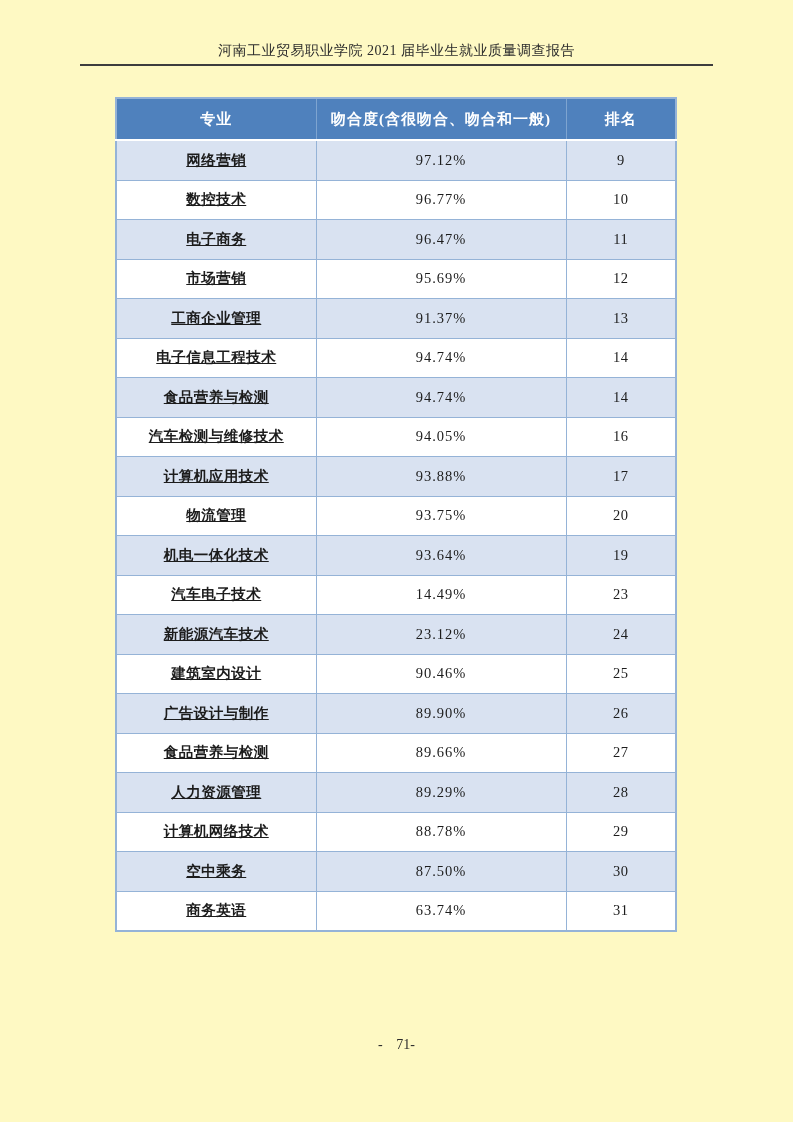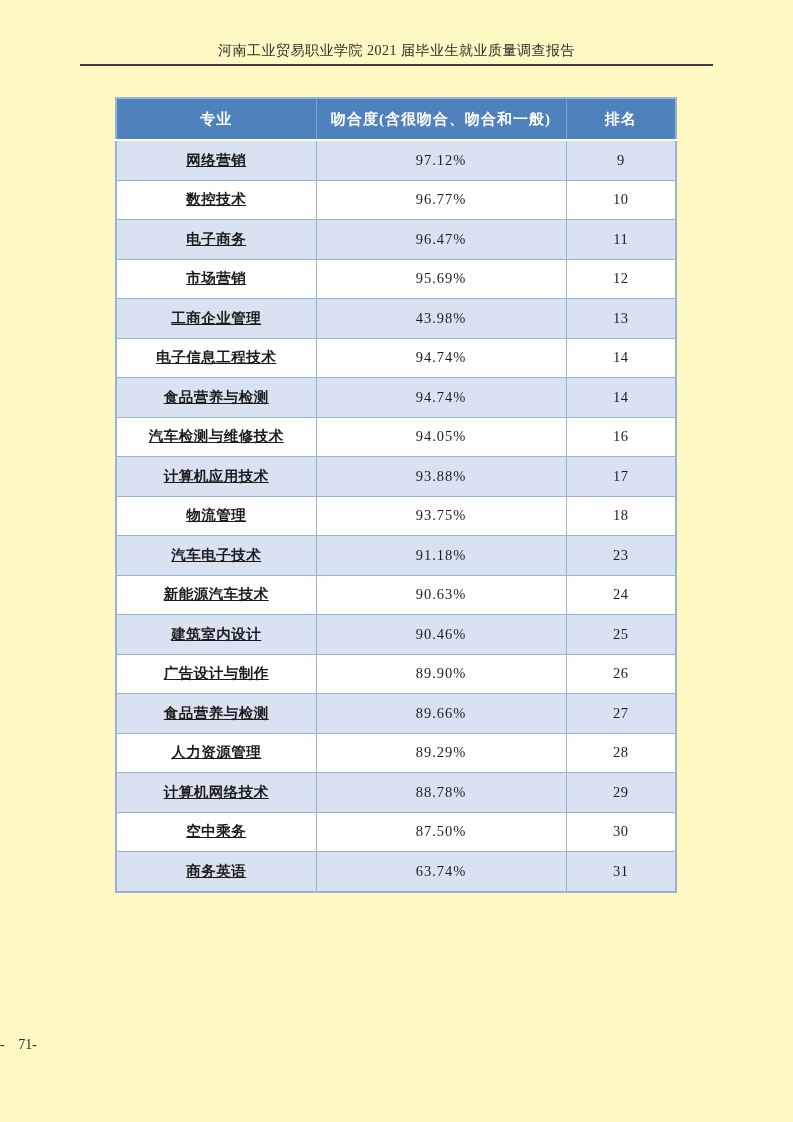--- a/index.html
+++ b/index.html
@@ -73,20 +73,21 @@
   td.major { font-weight: bold; font-size: 15px; letter-spacing: 0.5px; text-decoration: underline; }
   td.match { letter-spacing: 1px; }
   td.rank  { letter-spacing: 0.5px; }
 
   
   .doc-footer {
     position: absolute;
     top: 1037px;
     left: 0;
     width: 100%;
+    text-align: center;
     font-size: 14px;
     color: #2b2b2b;
     word-spacing: 10px;
   }
 </style>
 </head>
 <body>
 
 <div class="page">
 
@@ -122,21 +123,21 @@
           <td class="match">96.47%</td>
           <td class="rank">11</td>
         </tr>
         <tr>
           <td class="major">市场营销</td>
           <td class="match">95.69%</td>
           <td class="rank">12</td>
         </tr>
         <tr>
           <td class="major">工商企业管理</td>
-          <td class="match">43.98%</td>
+          <td class="match">91.37%</td>
           <td class="rank">13</td>
         </tr>
         <tr>
           <td class="major">电子信息工程技术</td>
           <td class="match">94.74%</td>
           <td class="rank">14</td>
         </tr>
         <tr>
           <td class="major">食品营养与检测</td>
           <td class="match">94.74%</td>
@@ -148,30 +149,35 @@
           <td class="rank">16</td>
         </tr>
         <tr>
           <td class="major">计算机应用技术</td>
           <td class="match">93.88%</td>
           <td class="rank">17</td>
         </tr>
         <tr>
           <td class="major">物流管理</td>
           <td class="match">93.75%</td>
-          <td class="rank">18</td>
+          <td class="rank">20</td>
+        </tr>
+        <tr>
+          <td class="major">机电一体化技术</td>
+          <td class="match">93.64%</td>
+          <td class="rank">19</td>
         </tr>
         <tr>
           <td class="major">汽车电子技术</td>
-          <td class="match">91.18%</td>
+          <td class="match">14.49%</td>
           <td class="rank">23</td>
         </tr>
         <tr>
           <td class="major">新能源汽车技术</td>
-          <td class="match">90.63%</td>
+          <td class="match">23.12%</td>
           <td class="rank">24</td>
         </tr>
         <tr>
           <td class="major">建筑室内设计</td>
           <td class="match">90.46%</td>
           <td class="rank">25</td>
         </tr>
         <tr>
           <td class="major">广告设计与制作</td>
           <td class="match">89.90%</td>

